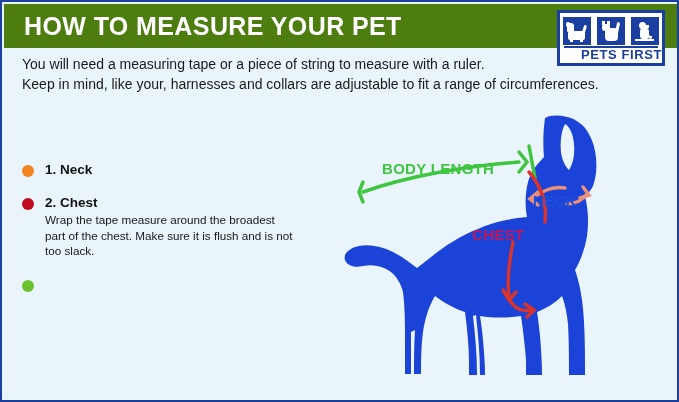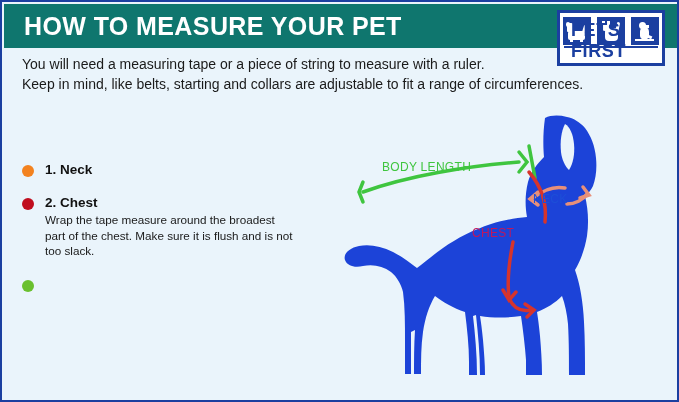--- a/index.html
+++ b/index.html
@@ -19,21 +19,21 @@
     box-sizing: border-box;
     overflow: hidden;
   }
   
   #header {
     position: absolute;
     left: 2px;
     top: 2px;
     width: 675px;
     height: 44px;
-    background: #0f766e;
+    background: #4d7c0f;
     box-sizing: border-box;
   }
   #header-title {
     position: absolute;
     left: 20px;
     top: 8px;
     color: #ffffff;
     font-size: 25px;
     font-weight: bold;
     letter-spacing: 0.4px;
@@ -85,26 +85,26 @@
   .cat-ear2 { left: 10px; top: 4px; width: 3px; height: 4px; }
   .cat-tail { left: 19px; top: 5px; width: 3px; height: 12px; border-radius: 2px; transform: rotate(12deg); }
   
   .bird-body { left: 9px; top: 10px; width: 9px; height: 12px; border-radius: 5px 5px 4px 4px; }
   .bird-head { left: 8px; top: 5px; width: 7px; height: 7px; border-radius: 4px; }
   .bird-beak { left: 14px; top: 8px; width: 4px; height: 3px; }
   .bird-perch{ left: 4px; top: 22px; width: 19px; height: 2px; }
   .bird-tail { left: 14px; top: 18px; width: 7px; height: 3px; transform: rotate(22deg); }
   #logo-name {
     position: absolute;
-    left: 11px;
+    left: 0;
     bottom: 1px;
     width: 102px;
-    text-align: left;
+    text-align: right;
     color: #1b3fa0;
-    font-size: 18px;
+    font-size: 13px;
     font-weight: bold;
     letter-spacing: 0.6px;
     font-family: "Liberation Sans", sans-serif;
   }
   #logo-rule {
     position: absolute;
     left: 4px;
     top: 33px;
     width: 94px;
     height: 2px;
@@ -156,22 +156,22 @@
   #diagram {
     position: absolute;
     left: 295px;
     top: 100px;
     width: 380px;
     height: 295px;
   }
   #diagram svg { display: block; }
   .lbl {
     position: absolute;
-    font-weight: normal;
-    font-size: 12px;
+    font-weight: bold;
+    font-size: 15px;
     letter-spacing: 0.3px;
     font-family: "Liberation Sans", sans-serif;
   }
   #lbl-body-length { left: 85px; top: 58px; color: #3fc53f; }
   #lbl-neck { left: 236px; top: 90px; color: #1d4ed8; }
   #lbl-chest { left: 175px; top: 124px; color: #be185d; }
 </style>
 </head>
 <body>
 
@@ -205,21 +205,21 @@
         <span class="silhouette bird-tail"></span>
         <span class="silhouette bird-perch"></span>
       </div>
     </div>
     <div id="logo-rule"></div>
     <div id="logo-name">PETS FIRST</div>
   </div>
 
   <div id="intro">
     <div>You will need a measuring tape or a piece of string to measure with a ruler.</div>
-    <div>Keep in mind, like belts, starting and collars are adjustable to fit a range of circumferences.</div>
+    <div>Keep in mind, like your, harnesses and collars are adjustable to fit a range of circumferences.</div>
   </div>
 
   <div id="steps">
 
     <div class="step">
       <span class="step-dot" style="background:#f3821f"></span>
       <div class="step-title">1. Neck</div>
     </div>
 
     <div class="step">

